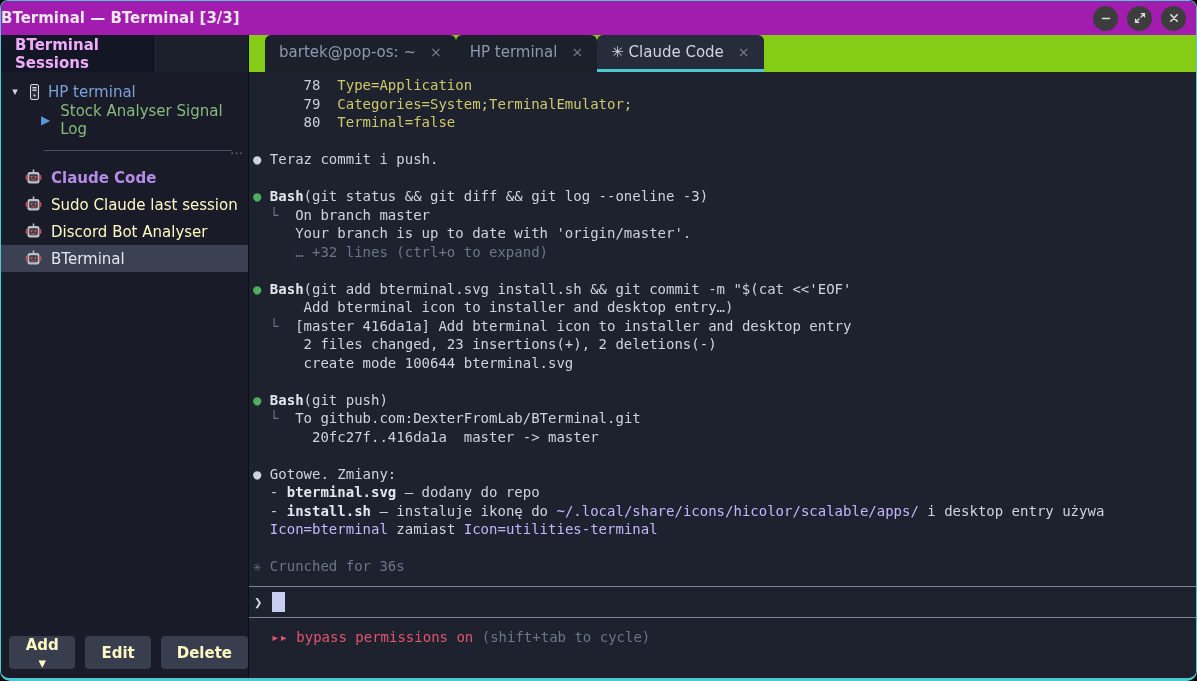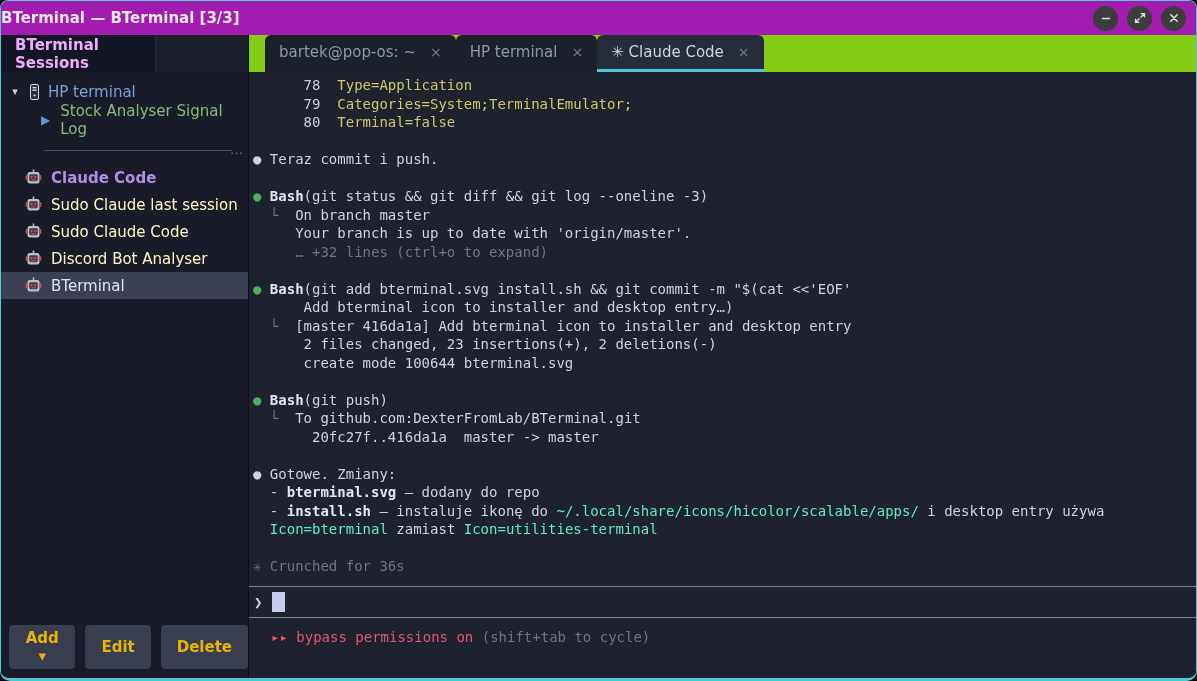--- a/index.html
+++ b/index.html
@@ -43,39 +43,39 @@
 
   .items { margin-top:2px; }
   .item { height:27px; display:flex; align-items:center; padding-left:24px; gap:9px; cursor:pointer; }
   .item .label { color:#fef9c3; font-size:15px; }
   .item.purple .label { color:#b48ce8; font-weight:bold; }
   .item.selected { background:#3b4153; }
   .item.selected .label { color:#e3e6ee; }
   .robot { width:17px; height:17px; flex:none; }
 
   .sb-buttons { flex:none; display:flex; gap:10px; padding:0 0 9px 8px; }
-  .sb-btn { background:#383e4e; color:#eab308; font-family:inherit; font-weight:bold; font-size:15px; border:none; border-radius:4px; height:44px; padding:0 16px; cursor:pointer; }
+  .sb-btn { background:#383e4e; color:#fef9c3; font-family:inherit; font-weight:bold; font-size:15px; border:none; border-radius:4px; height:33px; padding:0 16px; cursor:pointer; }
 
   
   .content { flex:1; display:flex; flex-direction:column; min-width:0; background:#1e212e; }
   .tabbar { height:37px; flex:none; background:#84cc16; display:flex; align-items:stretch; padding-left:16px; }
   .tab { display:flex; align-items:center; gap:14px; padding:0 14px; background:#1c202b; color:#8e99ab; font-size:15px; border-radius:6px 6px 0 0; border-bottom:3px solid transparent; cursor:pointer; }
   .tab.active { background:#272c3b; color:#ccd6e3; border-bottom-color:#4fc8d2; }
   .tab .close { color:#77818f; font-size:14px; }
 
   .term { flex:1; min-height:0; overflow:hidden; padding:4px 0 0 4px;
           font-family:"DejaVu Sans Mono", monospace; font-size:14px; line-height:18.5px;
           white-space:pre; color:#ced3de; }
   .term .line { height:18.5px; }
   .w  { color:#ced3de; }
   .y  { color:#cfc96a; }
   .g  { color:#6e7584; }
   .gb { color:#4eb05e; }
   .b  { color:#e2e6ee; font-weight:bold; }
-  .lv { color:#5eead4; }
+  .lv { color:#c4b5fd; }
   .num{ color:#ccd0da; }
   .pk { color:#e4566e; }
 
   .input-box { flex:none; height:32px; border-top:1px solid #7e8494; border-bottom:1px solid #7e8494;
                display:flex; align-items:center; padding-left:5px;
                font-family:"DejaVu Sans Mono", monospace; font-size:14px; color:#d3d7e0; }
   .cursor { display:inline-block; width:13px; height:20px; background:#c7cdf1; margin-left:10px; }
 
   .bypass { flex:none; height:60px; padding:11px 0 0 22px;
             font-family:"DejaVu Sans Mono", monospace; font-size:14px; white-space:pre; }
@@ -166,33 +166,20 @@
               <svg class="robot" viewBox="0 0 17 17">
                 <rect x="7.7" y="0.5" width="1.6" height="2.5" fill="#b9bec8"></rect>
                 <rect x="2.5" y="3" width="12" height="11.5" rx="2.2" fill="#b9bec8"></rect>
                 <rect x="0.6" y="6" width="2" height="5" rx="1" fill="#c94a4a"></rect>
                 <rect x="14.4" y="6" width="2" height="5" rx="1" fill="#c94a4a"></rect>
                 <rect x="4.2" y="5.2" width="8.6" height="7" rx="1.4" fill="#3a3f4c"></rect>
                 <circle cx="6.6" cy="8" r="1.1" fill="#e05555"></circle>
                 <circle cx="10.4" cy="8" r="1.1" fill="#e05555"></circle>
                 <rect x="6" y="10.4" width="5" height="0.9" fill="#e05555"></rect>
               </svg>
-              <span class="label">Sudo Claude Code</span>
-            </div>
-            <div class="item">
-              <svg class="robot" viewBox="0 0 17 17">
-                <rect x="7.7" y="0.5" width="1.6" height="2.5" fill="#b9bec8"></rect>
-                <rect x="2.5" y="3" width="12" height="11.5" rx="2.2" fill="#b9bec8"></rect>
-                <rect x="0.6" y="6" width="2" height="5" rx="1" fill="#c94a4a"></rect>
-                <rect x="14.4" y="6" width="2" height="5" rx="1" fill="#c94a4a"></rect>
-                <rect x="4.2" y="5.2" width="8.6" height="7" rx="1.4" fill="#3a3f4c"></rect>
-                <circle cx="6.6" cy="8" r="1.1" fill="#e05555"></circle>
-                <circle cx="10.4" cy="8" r="1.1" fill="#e05555"></circle>
-                <rect x="6" y="10.4" width="5" height="0.9" fill="#e05555"></rect>
-              </svg>
               <span class="label">Discord Bot Analyser</span>
             </div>
             <div class="item selected">
               <svg class="robot" viewBox="0 0 17 17">
                 <rect x="7.7" y="0.5" width="1.6" height="2.5" fill="#b9bec8"></rect>
                 <rect x="2.5" y="3" width="12" height="11.5" rx="2.2" fill="#b9bec8"></rect>
                 <rect x="0.6" y="6" width="2" height="5" rx="1" fill="#c94a4a"></rect>
                 <rect x="14.4" y="6" width="2" height="5" rx="1" fill="#c94a4a"></rect>
                 <rect x="4.2" y="5.2" width="8.6" height="7" rx="1.4" fill="#3a3f4c"></rect>
                 <circle cx="6.6" cy="8" r="1.1" fill="#e05555"></circle>

